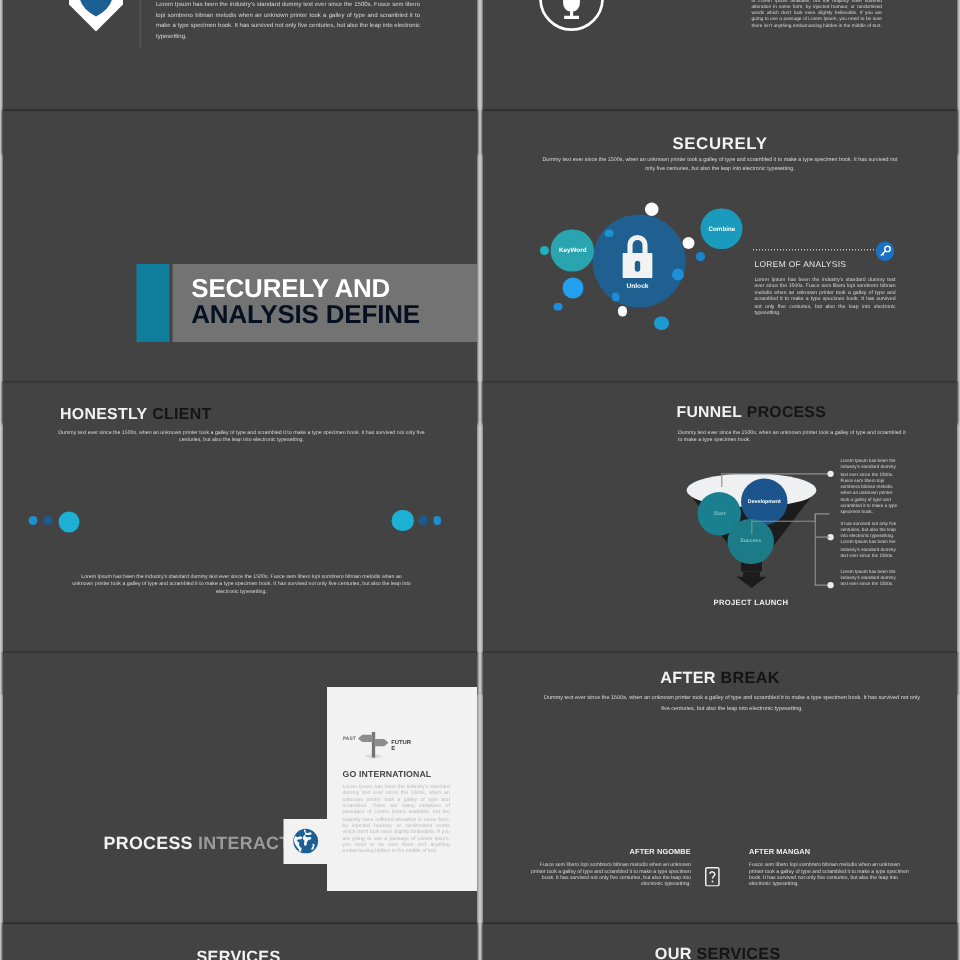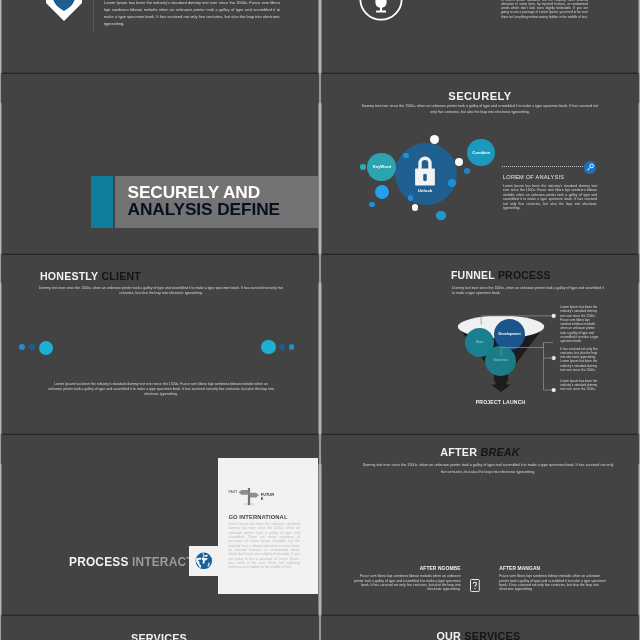--- a/index.html
+++ b/index.html
@@ -106,21 +106,21 @@
   .s7-future{position:absolute;left:22.7px;top:4.9px;width:13.4px;word-break:break-all;font-size:3.9px;font-weight:bold;color:#3a3a3a;line-height:4.8px;}
   .s7-ct{position:absolute;left:10.1px;top:56.5px;font-size:5.8px;font-weight:bold;color:#474747;letter-spacing:.1px;}
   .s7-cb{position:absolute;left:10.1px;top:64.5px;width:71.5px;font-size:3.42px;line-height:4.32px;color:#bcbcbc;text-align:justify;}
   .s7-globe-box{position:absolute;left:187.4px;top:110.8px;width:28.9px;height:29.8px;background:#f2f2f2;z-index:5;
                 display:flex;align-items:center;justify-content:center;}
   .s7-title{position:absolute;left:67px;top:120px;font-size:11.9px;letter-spacing:.1px;}
   .s7-title .g{color:#9b9b9b;}
 
   
   .s8-title{position:absolute;left:0;right:0;top:11px;text-align:center;font-size:10.8px;letter-spacing:.2px;}
-  .s8-title .k{color:#141414;font-style:italic;}
+  .s8-title .k{color:#141414;}
   .s8-sub{position:absolute;left:38px;top:27px;width:256px;line-height:7.1px;font-size:3.7px;}
   .s8-h1{position:absolute;left:30.9px;top:130.5px;width:107.7px;text-align:right;font-size:4.9px;font-weight:bold;color:#f2f2f2;letter-spacing:.1px;}
   .s8-b1{position:absolute;left:30.9px;top:139.4px;width:107.7px;font-size:3.45px;line-height:4.3px;text-align:right;}
   .s8-icon{position:absolute;left:147.8px;top:142.8px;}
   .s8-h2{position:absolute;left:177.3px;top:130.5px;width:108.1px;font-size:4.9px;font-weight:bold;color:#f2f2f2;letter-spacing:.1px;}
   .s8-b2{position:absolute;left:177.3px;top:139.4px;width:108.1px;font-size:3.45px;line-height:4.3px;text-align:left;}
 
   
   .s9-title{position:absolute;left:129px;top:16px;font-size:10.8px;letter-spacing:.25px;}
   .s10-title{position:absolute;left:114.5px;top:14px;font-size:10.8px;letter-spacing:.25px;}

